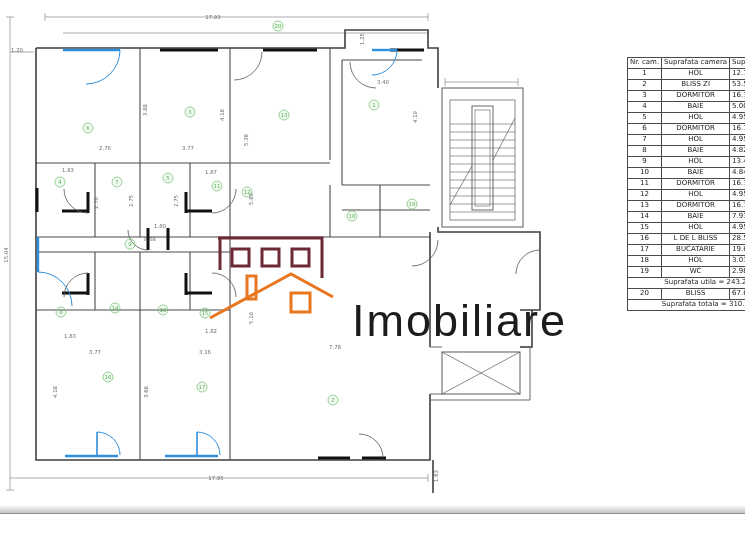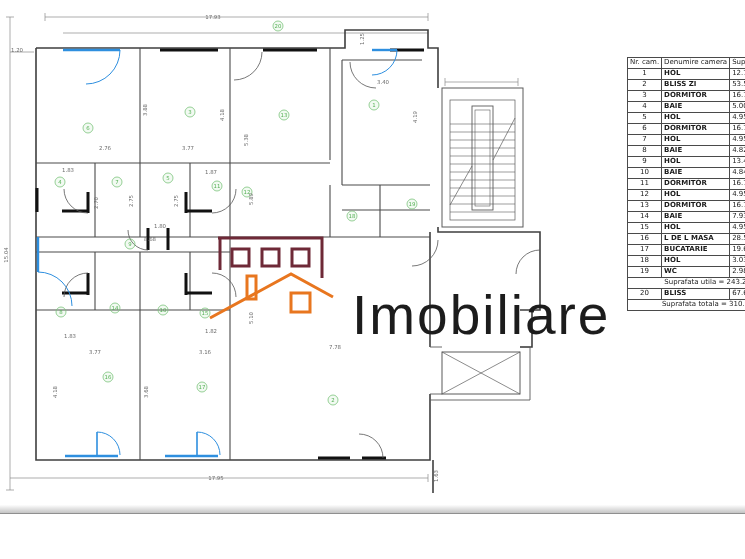--- a/index.html
+++ b/index.html
@@ -10,33 +10,33 @@
   .canvas{position:absolute;inset:0;}
   
   #plan-svg{position:absolute;left:0;top:0;}
   .dim-text{fill:#6b6b6b;font-size:5.4px;font-family:"DejaVu Sans",sans-serif;}
   .marker-circ{stroke:#7cc47c;fill:rgba(150,210,150,0.12);stroke-width:0.8;}
   .marker-num{fill:#55b055;font-size:5.4px;font-family:"DejaVu Sans",sans-serif;text-anchor:middle;}
   
   .logo-text{position:absolute;color:#1c1c1c;font-family:"Liberation Sans",sans-serif;
     font-weight:400;letter-spacing:4px;line-height:1;}
   .logo-title{left:352px;top:232px;font-size:55px;}
-  .logo-subtitle{left:352px;top:288px;font-size:55px;letter-spacing:2px;}
+  .logo-subtitle{left:352px;top:298px;font-size:45px;letter-spacing:2px;}
   
   .area-table{
     position:absolute;left:627px;top:57px;width:117px;border-collapse:collapse;
     font-size:7px;color:#1a1a1a;font-family:"DejaVu Sans",sans-serif;background:#fff;
   }
   .area-table th,.area-table td{
     border:1px solid #4a4a4a;padding:0 2px;height:10px;line-height:1.05;
     white-space:nowrap;overflow:hidden;
   }
   .area-table th{font-weight:normal;text-align:center;}
   .col-nr{width:16px;text-align:center;}
-  .col-name{width:60px;text-align:left;font-weight:bold;}
+  .col-name{width:60px;text-align:center;}
   .col-area{width:33px;text-align:left;padding-left:4px;}
   .sum-row td{text-align:center;font-size:7px;}
   
   .bottom-bar{
     position:absolute;left:0;top:505px;width:745px;height:8px;
     background:linear-gradient(#fdfdfd,#c4c4c4);border-bottom:1px solid #8f8f8f;
   }
 </style>
 </head>
 <body>
@@ -222,21 +222,21 @@
         <text x="438" y="476" class="dim-text" text-anchor="middle" transform="rotate(-90 438 476)">1.63</text>
       </g>
   </svg>
 
   <div class="logo-text logo-subtitle">Imobiliare</div>
 
   <table class="area-table">
     <thead>
       <tr>
         <th class="col-nr">Nr. cam.</th>
-        <th class="col-name">Denumire camera</th>
+        <th class="col-name">Suprafata camera</th>
         <th class="col-area">Suprafata [mp]</th>
       </tr>
     </thead>
     <tbody id="area-rows">
         <tr>
           <td class="col-nr">1</td>
           <td class="col-name">HOL</td>
           <td class="col-area">12.76</td>
         </tr>
         <tr>
@@ -304,21 +304,21 @@
           <td class="col-name">BAIE</td>
           <td class="col-area">7.93</td>
         </tr>
         <tr>
           <td class="col-nr">15</td>
           <td class="col-name">HOL</td>
           <td class="col-area">4.95</td>
         </tr>
         <tr>
           <td class="col-nr">16</td>
-          <td class="col-name">L DE L MASA</td>
+          <td class="col-name">L DE L BLISS</td>
           <td class="col-area">28.51</td>
         </tr>
         <tr>
           <td class="col-nr">17</td>
           <td class="col-name">BUCATARIE</td>
           <td class="col-area">19.62</td>
         </tr>
         <tr>
           <td class="col-nr">18</td>
           <td class="col-name">HOL</td>

